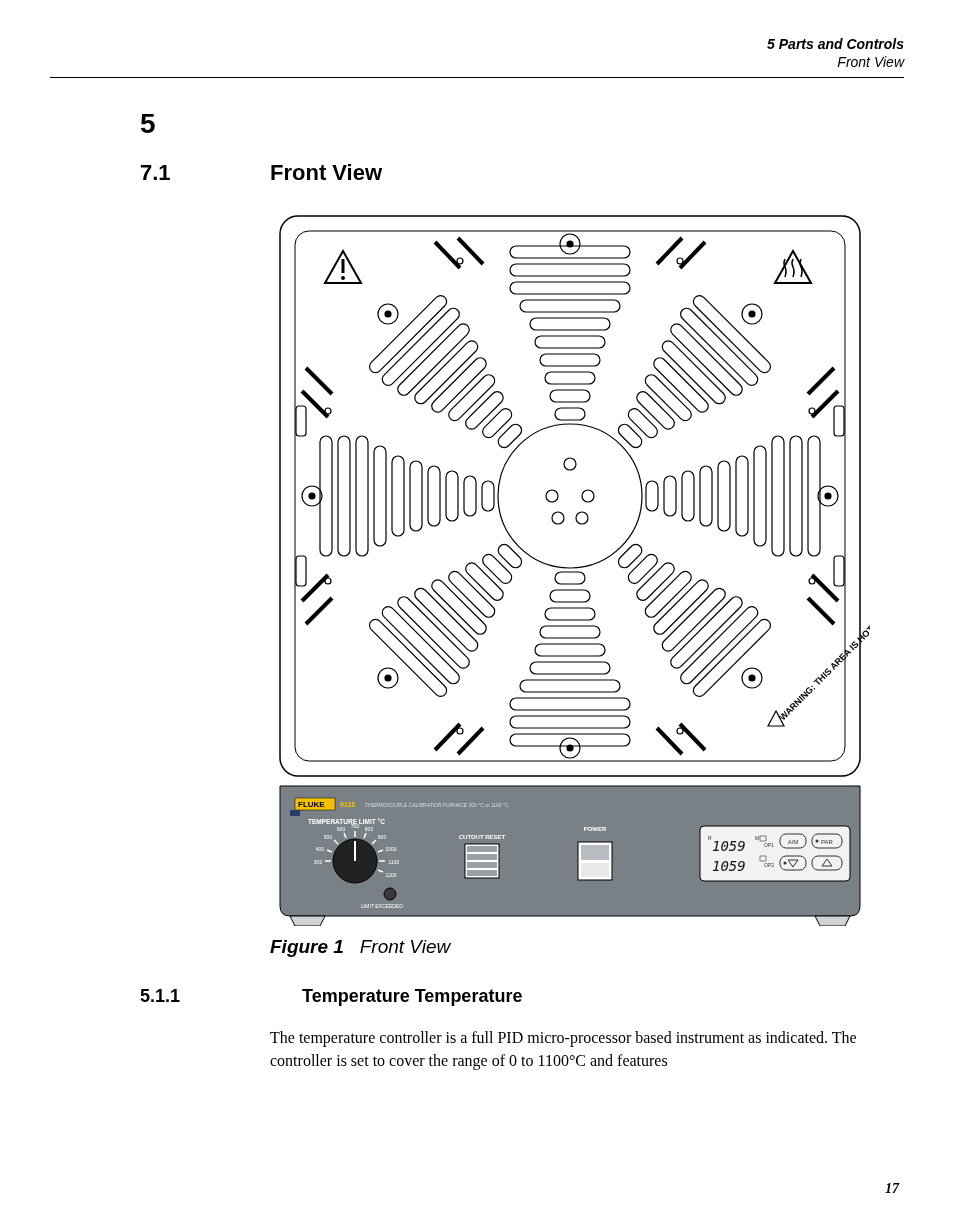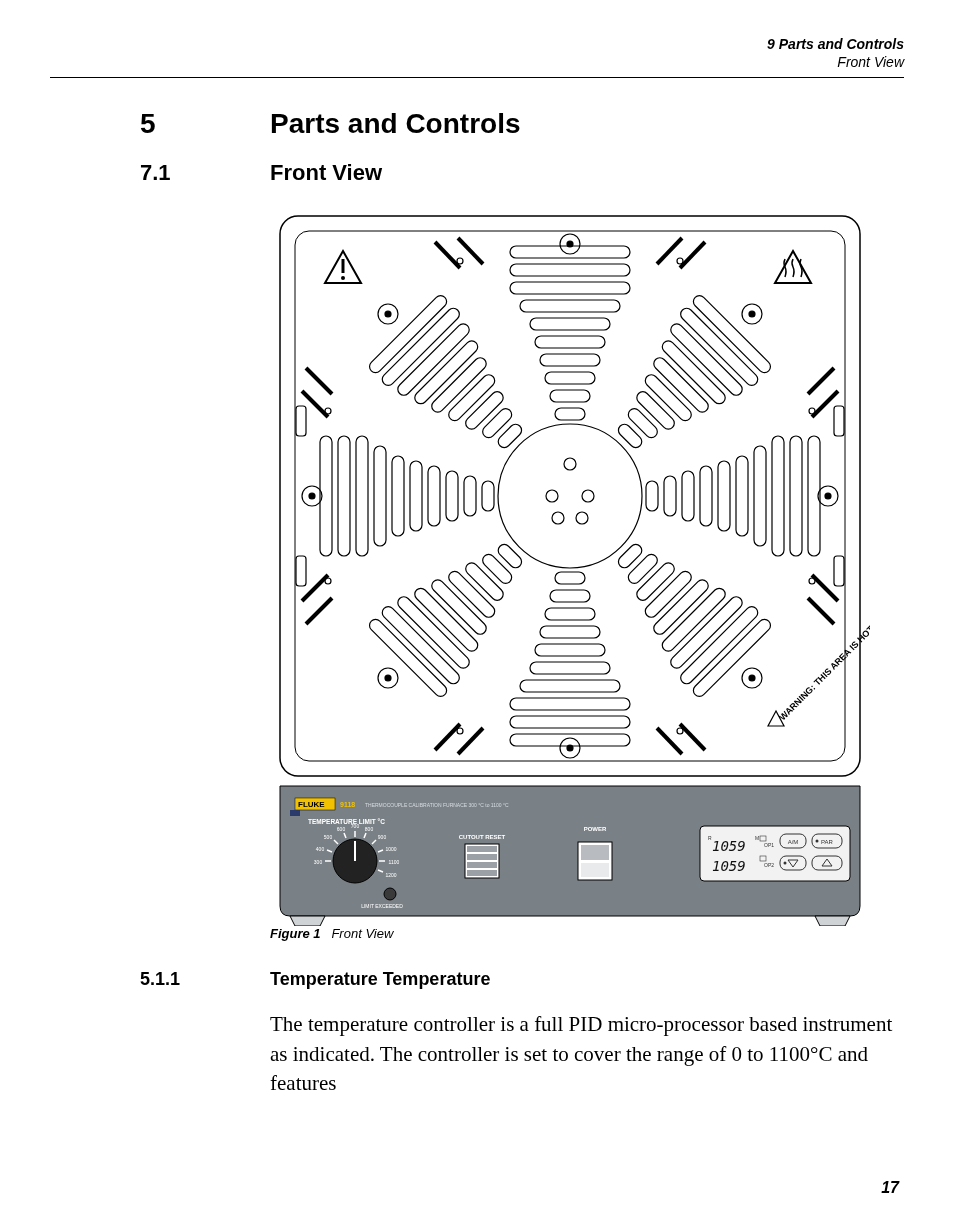--- a/index.html
+++ b/index.html
@@ -23,52 +23,52 @@
   .hr { border-top: 1.5px solid #000; margin-bottom: 30px; }
   .content { padding-left: 90px; padding-right: 10px; }
   .h-row { display: flex; align-items: baseline; margin-bottom: 20px; }
   .h-num { width: 130px; font-weight: bold; }
   .h-txt { font-weight: bold; }
   .h1 .h-num, .h1 .h-txt { font-size: 28px; }
   .h2 .h-num, .h2 .h-txt { font-size: 22px; }
   .h3 .h-num, .h3 .h-txt { font-size: 18px; }
   .figure-wrap { margin-left: 130px; margin-top: 10px; margin-bottom: 20px; }
   .fig-svg { display: block; }
-  .caption { font-size: 13px; margin-top: 0; }
+  .caption { font-size: 19px; margin-top: 10px; }
   .caption .b { font-weight: bold; font-style: italic; }
   .caption .i { font-style: italic; }
   .body-text {
     margin-left: 130px;
     font-family: Georgia, 'Times New Roman', serif;
-    font-size: 21px;
+    font-size: 16px;
     line-height: 1.4;
   }
   .page-num {
     position: absolute;
     bottom: 30px;
     right: 55px;
     font-style: italic;
     font-weight: bold;
-    font-size: 16px;
+    font-size: 14px;
+    font-family: Liberation Serif, serif;
   }
 </style>
 </head>
 <body>
 
 <div class="header-right">
-  <div class="header-bold">9  Parts and Controls</div>
+  <div class="header-bold">5  Parts and Controls</div>
   <div class="header-italic">Front View</div>
 </div>
 <div class="hr"></div>
 
 <div class="content">
 
   <div class="h-row h1">
     <div class="h-num">5</div>
-    <div class="h-txt">Parts and Controls</div>
   </div>
 
   <div class="h-row h2">
     <div class="h-num">7.1</div>
     <div class="h-txt">Front View</div>
   </div>
 
   <div class="figure-wrap">
     <svg class="fig-svg" width="600" height="720" viewBox="0 0 600 720">
 
@@ -344,21 +344,21 @@
         </g>
       </g>
     </svg>
 
     <div class="caption">
       <span class="b">Figure 1</span>
       &nbsp;&nbsp;<span class="i">Front View</span>
     </div>
   </div>
 
-  <div class="h-row h3" style="margin-top:28px;">
+  <div class="h-row h3" style="margin-top:28px;gap:32px;">
     <div class="h-num">5.1.1</div>
     <div class="h-txt">Temperature Temperature</div>
   </div>
 
   <p class="body-text">The temperature controller is a full PID micro-processor based instrument as indicated. The controller is set to cover the range of 0 to 1100°C and features</p>
 
 </div>
 
 <div class="page-num">17</div>
 

